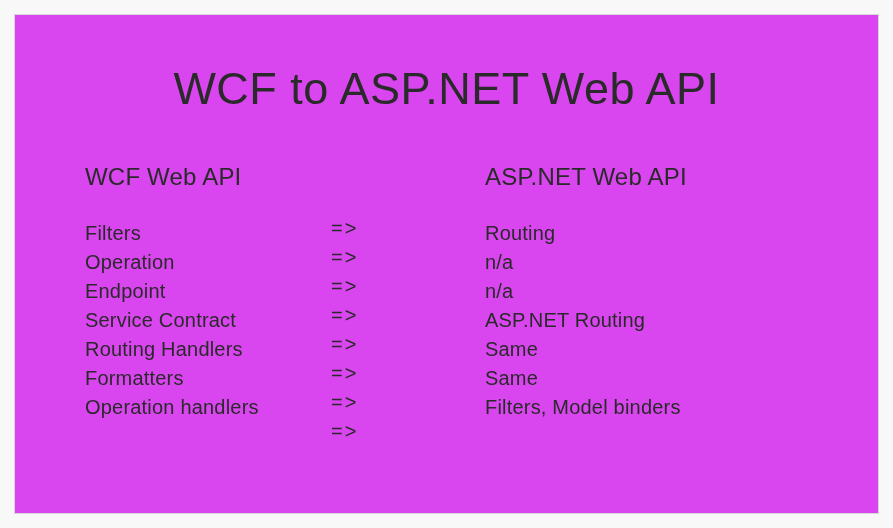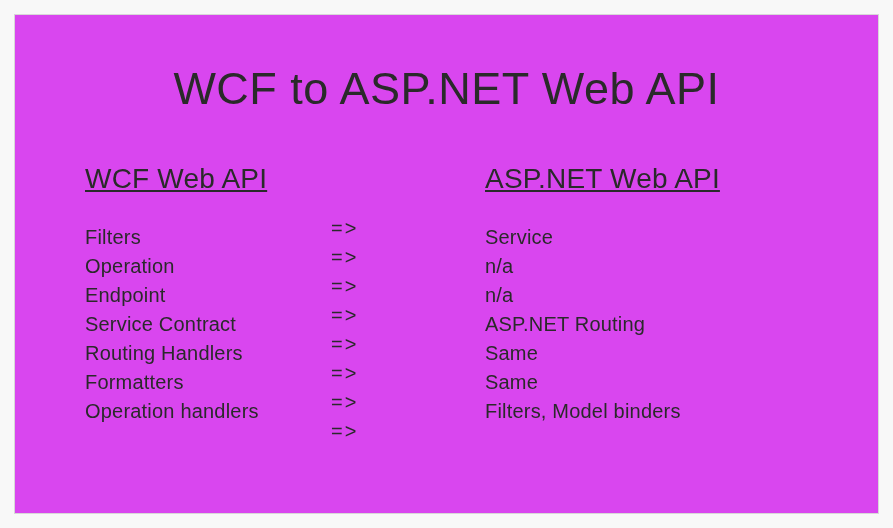--- a/index.html
+++ b/index.html
@@ -42,23 +42,22 @@
       display: flex;
       flex-direction: column;
       width: 154px;
     }
     .col-right {
       display: flex;
       flex-direction: column;
       flex: 1;
     }
     .col-header {
-      font-size: 28px;
+      font-size: 24px;
       font-weight: 400;
-      text-decoration: underline;
       margin-bottom: 28px;
       letter-spacing: 0.2px;
     }
     .col-header-spacer {
       font-size: 20px;
       margin-bottom: 28px;
       visibility: hidden;
     }
     .row {
       font-size: 20px;
@@ -98,21 +97,21 @@
       <div class="arrow">=&gt;</div>
       <div class="arrow">=&gt;</div>
       <div class="arrow">=&gt;</div>
       <div class="arrow">=&gt;</div>
       <div class="arrow">=&gt;</div>
       <div class="arrow">=&gt;</div>
     </div>
 
     <div class="col-right">
       <div class="col-header">ASP.NET Web API</div>
-      <div class="row">Service</div>
+      <div class="row">Routing</div>
       <div class="row">n/a</div>
       <div class="row">n/a</div>
       <div class="row">ASP.NET Routing</div>
       <div class="row">Same</div>
       <div class="row">Same</div>
       <div class="row">Filters, Model binders</div>
     </div>
   </div>
 </div>
 

